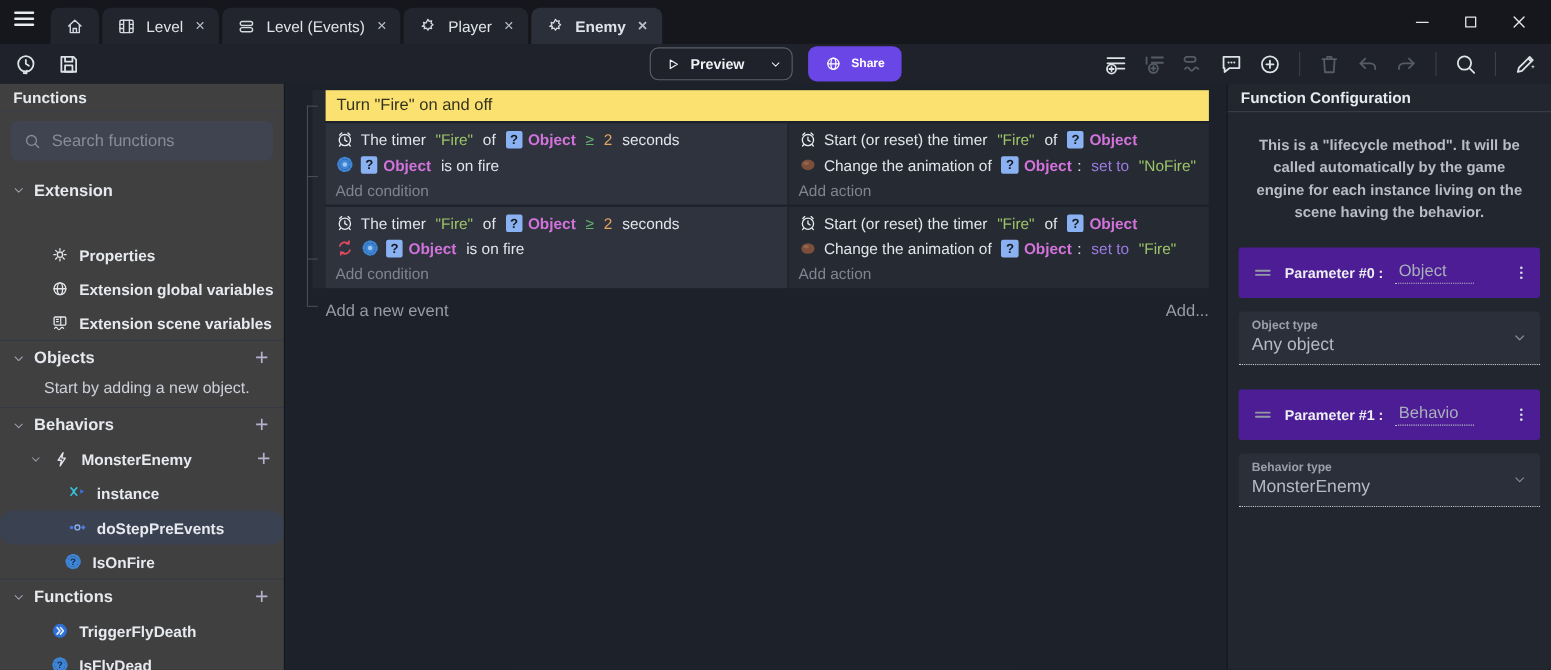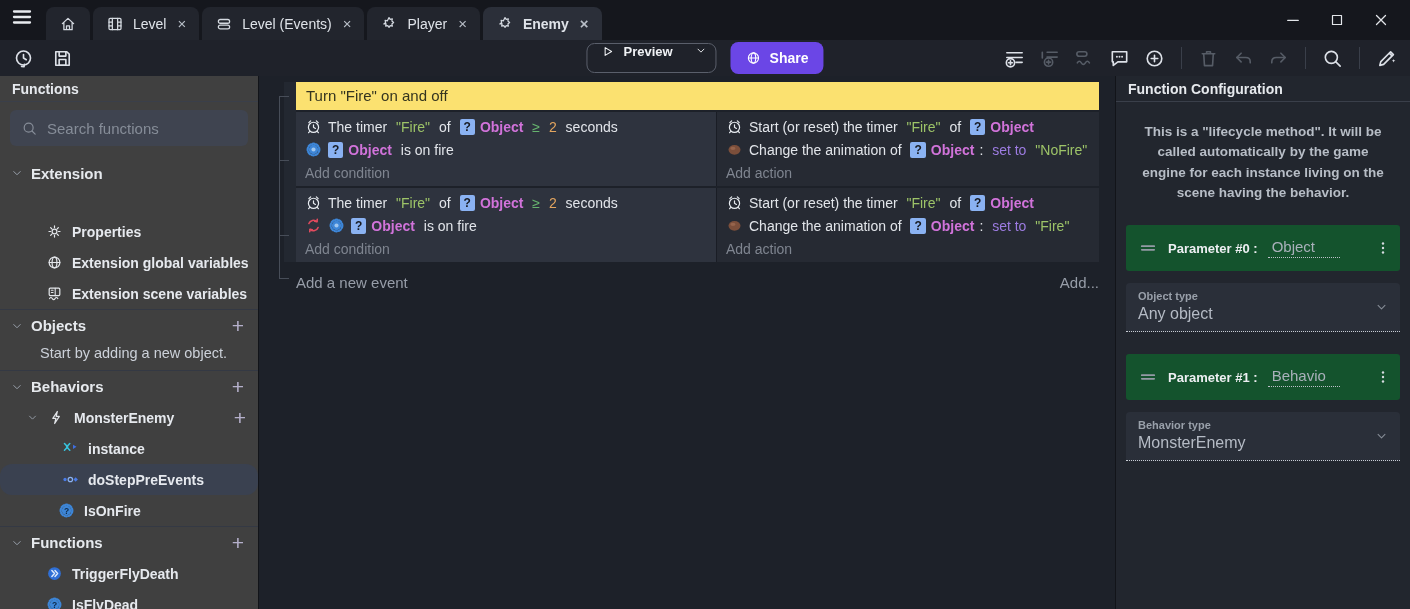--- a/index.html
+++ b/index.html
@@ -18,27 +18,27 @@
   .tab-close { font-size:15px; color:#b9bfc8; padding-left:2px; }
   .win-controls { margin-left:auto; align-self:center; display:flex; gap:26px; padding-right:20px; }
   .winbtn { width:18px; height:18px; color:#e3e6ea; }
 
   
   .toolbar { height:36px; background:#1f222a; position:relative; display:flex; align-items:center; }
   .tb-left { display:flex; gap:16px; padding-left:12px; }
   .tbi { width:23px; height:23px; color:#dde1e8; }
   .tbi.dim { color:#565c66; }
   .tb-center { position:absolute; left:50%; top:50%; transform:translate(-50%,-50%); display:flex; align-items:center; gap:14px; }
-  .preview-btn { display:flex; align-items:flex-start; border:1px solid #5a5f6b; border-radius:8px; height:30px; color:#f0f2f5; }
+  .preview-btn { display:flex; align-items:center; border:1px solid #5a5f6b; border-radius:8px; height:30px; color:#f0f2f5; }
   .preview-main { display:flex; align-items:center; gap:8px; padding:0 13px; font-weight:700; font-size:13px; }
   .preview-main .icn { width:15px; height:15px; }
   .preview-sep { width:1px; background:#5a5f6b; }
   .preview-caret { display:flex; align-items:center; padding:0 8px; }
   .preview-caret .icn { width:13px; height:13px; }
-  .share-btn { background:#6b46e6; border-radius:8px; height:32px; display:flex; align-items:center; gap:8px; padding:12px 15px; font-weight:700; font-size:14px; color:#fff; }
+  .share-btn { background:#6b46e6; border-radius:8px; height:32px; display:flex; align-items:center; gap:8px; padding:12px 15px; font-weight:700; font-size:11px; color:#fff; }
   .share-btn .icn { width:16px; height:16px; }
   .tb-right { margin-left:auto; display:flex; align-items:center; gap:12px; padding-right:12px; }
   .tb-sep { width:1px; height:22px; background:#3a3f4a; margin:0 3px; }
 
   
   .main { display:flex; height:533px; }
 
   
   .sidebar { width:259px; background:#404040; border-right:1px solid #121419; overflow:hidden; }
   .panel-title { height:26px; line-height:26px; padding:0 12px; font-weight:700; border-bottom:1px solid #3a3f4a; font-size:14px; }
@@ -75,21 +75,21 @@
   .tk-num { color:#e3a55f; }
   .tk-obj { color:#d173da; font-weight:700; }
   .tk-kw { color:#9d7ce2; }
   .tk-badge { background:#8ab2f2; color:#171a20; font-weight:700; font-size:12px; line-height:16px; padding:0 4px; border-radius:2px; }
   .add-new-row { display:flex; margin:12px 16px 0 37px; color:#979da8; font-size:15px;gap:15px; }
   .add-more { margin-left:auto; }
 
   
   .right-panel { width:295px; background:#22262e; border-left:1px solid #121419; }
   .rp-desc { padding:20px 18px 0; color:#b7bdc6; font-size:13.5px; font-weight:600; line-height:1.5; text-align:center; }
-  .param-card { margin:22px 10px 0; background:#14532d; height:46px; display:flex; align-items:center; gap:10px; padding:0 8px 0 12px; border-radius:3px; }
+  .param-card { margin:22px 10px 0; background:#4c1d95; height:46px; display:flex; align-items:center; gap:10px; padding:0 8px 0 12px; border-radius:3px; }
   .param-card .drag { width:20px; height:20px; color:#949aa5; }
   .param-label { font-weight:700; font-size:13px; color:#edeff2; }
   .param-name { color:#a9b0ba; font-size:15px; border-bottom:1px dotted #bcc1c9; padding:0 4px 2px; min-width:72px; }
   .param-kebab { margin-left:auto; width:18px; height:18px; color:#d7dbe0; }
   .select-field { margin:12px 10px 0; background:#2a2f39; border-radius:4px 4px 0 0; border-bottom:1px dotted #c8ccd3; padding:7px 12px 8px; position:relative; }
   .sf-label { font-size:11px; font-weight:600; color:#99a0aa; }
   .sf-value { font-size:16px; color:#b5bbc5; margin-top:3px; }
   .sf-chevron { position:absolute; right:11px; top:50%; transform:translateY(-50%); width:15px; height:15px; color:#858c96; }
 </style>
 </head>

